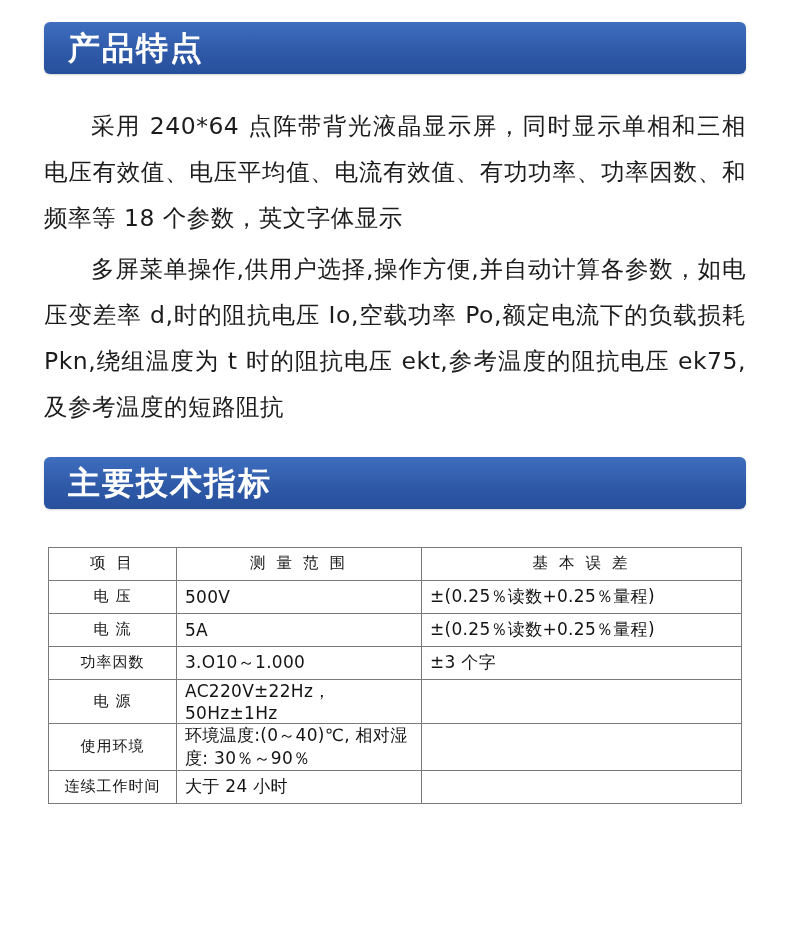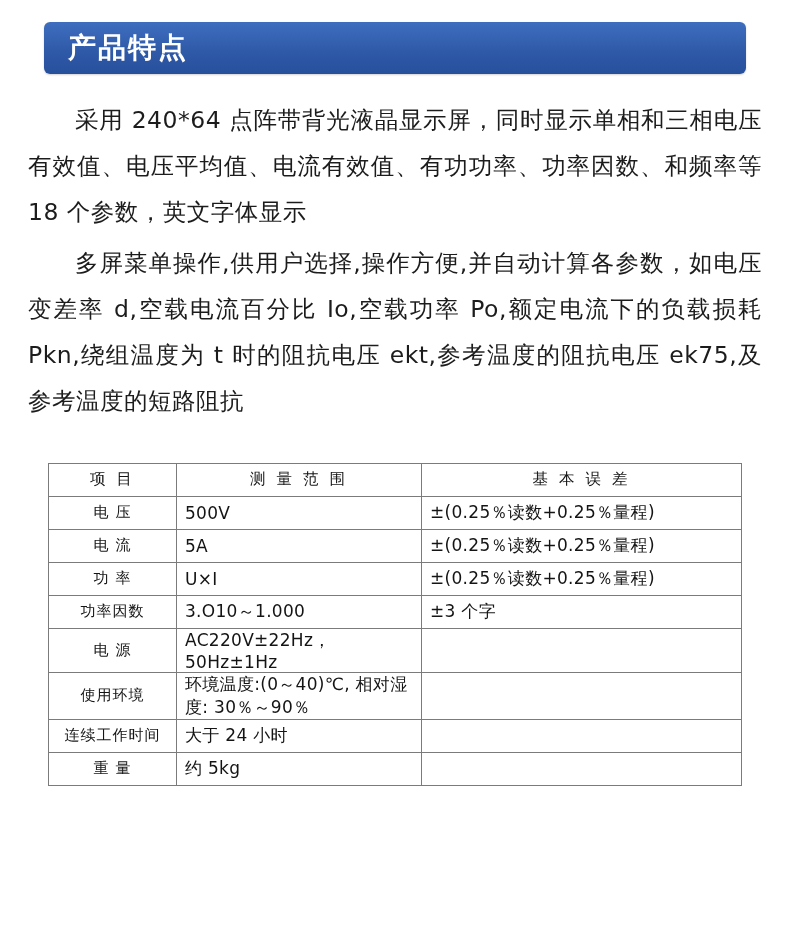--- a/index.html
+++ b/index.html
@@ -28,33 +28,33 @@
     border-radius: 6px;
     display: flex;
     align-items: center;
     padding-left: 24px;
     box-sizing: border-box;
     background: linear-gradient(180deg, #3f6ebf 0%, #2f5aa8 55%, #27509c 100%);
     box-shadow: 0 1px 2px rgba(0,0,0,0.18);
   }
   .section-bar .title {
     color: #ffffff;
-    font-size: 28px;
+    font-size: 32px;
     font-weight: bold;
     letter-spacing: 2px;
     line-height: 1;
   }
 
   #features-bar { margin-top: 22px; }
   #specs-bar { margin-top: 26px; }
 
   
   .body-text {
-    margin: 0 28px;
-    padding-top: 24px;
+    margin: 0 44px;
+    padding-top: 30px;
     font-size: 23.5px;
     line-height: 1.95;
     color: #1c1c1c;
     letter-spacing: 0.5px;
     text-align: justify;
   }
   .body-text p {
     margin: 0;
     text-indent: 2em;
   }
@@ -106,23 +106,26 @@
 <body>
 
 <div class="page">
 
   <div class="section-bar" id="features-bar">
     <span class="title">产品特点</span>
   </div>
 
   <div class="body-text">
     <p class="p1">采用 240*64 点阵带背光液晶显示屏，同时显示单相和三相电压有效值、电压平均值、电流有效值、有功功率、功率因数、和频率等 18 个参数，英文字体显示</p>
-    <p class="p2">多屏菜单操作,供用户选择,操作方便,并自动计算各参数，如电压变差率 d,空载电流百分比 Io,空载功率 Po,额定电流下的负载损耗 Pkn,绕组温度为 t 时的阻抗电压 ekt,参考温度的阻抗电压 ek75,及参考温度的短路阻抗</p>
+    <p class="p2">多屏菜单操作,供用户选择,操作方便,并自动计算各参数，如电压变差率 d,时的阻抗电压 Io,空载功率 Po,额定电流下的负载损耗 Pkn,绕组温度为 t 时的阻抗电压 ekt,参考温度的阻抗电压 ek75,及参考温度的短路阻抗</p>
   </div>
 
+  <div class="section-bar" id="specs-bar">
+    <span class="title">主要技术指标</span>
+  </div>
 
   <div class="table-wrap">
     <table class="specs">
       <colgroup>
         <col class="c1">
           <col class="c2">
           <col class="c3">
       </colgroup>
       <thead>
         <tr>
@@ -136,46 +139,36 @@
           <td class="cell-label">电 压</td>
           <td class="cell-val">500V</td>
           <td class="cell-val">±(0.25％读数+0.25％量程)</td>
         </tr>
         <tr>
           <td class="cell-label">电 流</td>
           <td class="cell-val">5A</td>
           <td class="cell-val">±(0.25％读数+0.25％量程)</td>
         </tr>
         <tr>
-          <td class="cell-label">功 率</td>
-          <td class="cell-val">U×I</td>
-          <td class="cell-val">±(0.25％读数+0.25％量程)</td>
-        </tr>
-        <tr>
           <td class="cell-label">功率因数</td>
           <td class="cell-val">3.O10～1.000</td>
           <td class="cell-val">±3 个字</td>
         </tr>
         <tr>
           <td class="cell-label">电 源</td>
           <td class="cell-val">AC220V±22Hz，50Hz±1Hz</td>
           <td class="cell-val"></td>
         </tr>
         <tr>
           <td class="cell-label">使用环境</td>
           <td class="cell-val">环境温度:(0～40)℃, 相对湿度: 30％～90％</td>
           <td class="cell-val"></td>
         </tr>
         <tr>
           <td class="cell-label">连续工作时间</td>
           <td class="cell-val">大于 24 小时</td>
           <td class="cell-val"></td>
         </tr>
-        <tr>
-          <td class="cell-label">重 量</td>
-          <td class="cell-val">约 5kg</td>
-          <td class="cell-val"></td>
-        </tr>
       </tbody>
     </table>
   </div>
 
 </div>
 
 </body></html>

